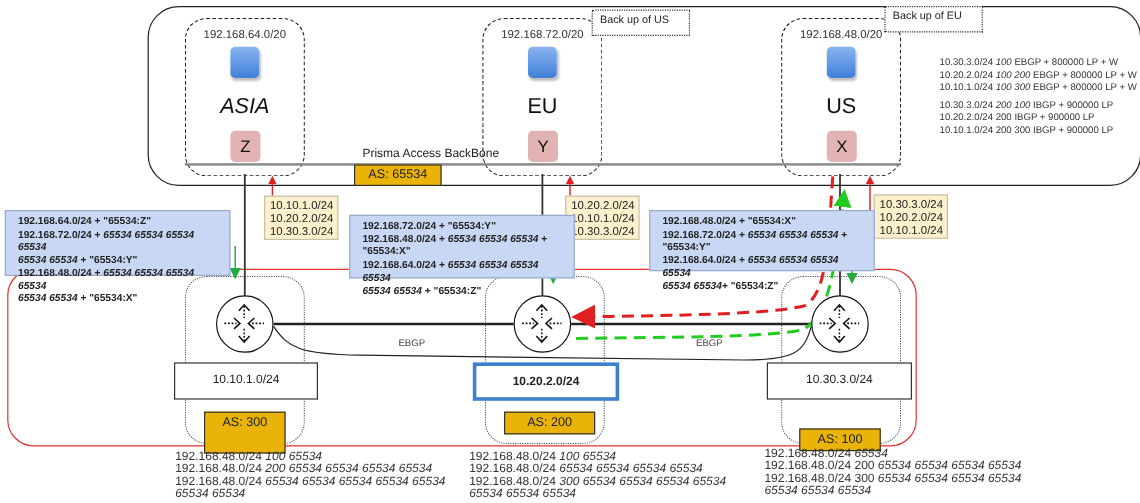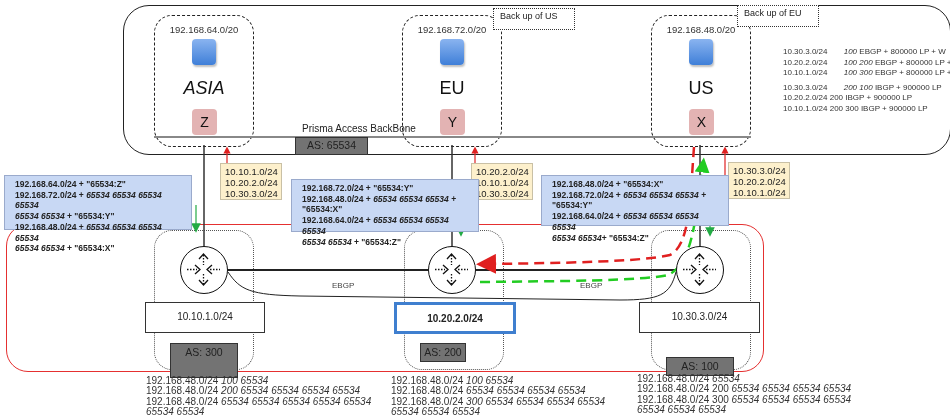--- a/index.html
+++ b/index.html
@@ -7,34 +7,34 @@
   .abs { position:absolute; }
   .backbone { left:123px; top:5px; width:828px; height:150px; border:1.5px solid #222; border-radius:26px; box-sizing:border-box; }
   .site { border:1.5px dashed #222; border-radius:18px; box-sizing:border-box; }
   .site-cidr { font-size:9.5px; color:#333; text-align:center; width:100%; position:absolute; top:19px; }
   .site-icon { position:absolute; width:24px; height:26px; border-radius:4px; background:linear-gradient(#8ab4f0,#3f7fd8); box-shadow:1px 2px 2px rgba(0,0,0,0.25); }
   .site-name { position:absolute; font-size:18px; width:100%; text-align:center; color:#111; }
   .node-tag { position:absolute; width:25px; height:26px; border-radius:4px; background:#e3b3b3; font-size:14px; text-align:center; line-height:26px; color:#111; }
   .backup { border:1.5px dotted #333; font-size:9px; padding:2px 6px; box-sizing:border-box; background:#fff; }
   .bb-line { background:#888; height:2px; }
   .bb-label { font-size:10px; color:#222;padding-left:24px; }
-  .as-box { border:1.5px solid #333; background:#737373; font-size:10.5px; text-align:center; box-sizing:border-box; }
+  .as-box { border:1.5px solid #333; background:#eab308; font-size:10.5px; text-align:center; box-sizing:border-box; }
   .yellow-box { background:#fdf0cc; border:1px solid #c9c0a5; font-size:9.5px; line-height:11px; padding:2px 4px; box-sizing:border-box; color:#222; }
   .blue-box { background:#c8d8f4; border:1px solid #9aaacc; font-size:8.5px; line-height:10.7px; padding:3px 6px 2px 10px; box-sizing:border-box; font-weight:bold; color:#222; }
   .blue-box i { font-style:italic; font-weight:bold; }
   .region { left:6px; top:224px; width:758px; height:148px; border:1.5px solid #e53030; border-radius:22px; box-sizing:border-box; }
   .as-site { border:1.5px dotted #555; border-radius:18px; box-sizing:border-box; }
   .subnet-box { border:1.5px solid #333; background:#fff; font-size:10px; text-align:center; box-sizing:border-box; line-height:28px; }
   .subnet-box.hl { border:3px solid #3f7fcf; font-weight:bold; }
   .router { width:48px; height:48px; border:1.5px solid #111; border-radius:50%; background:#fff; box-sizing:border-box; }
   .ebgp-label { font-size:8px; color:#444; }
   .route-list { font-size:10px; line-height:10.4px; color:#333; white-space:nowrap; }
   .route-list i { font-style:italic; }
   .pref-list { font-size:8px; line-height:10.5px; color:#333; white-space:nowrap; }
-  .pref-list i { font-style:italic;margin-left:14px; }
+  .pref-list i { font-style:italic; }
   svg.overlay { position:absolute; left:0; top:0; }
 </style>
 </head>
 <body>
 
 <div class="abs backbone"></div>
 
 <div class="abs site" style="left:154px;top:15px;width:100px;height:132px;">
   <div class="site-cidr" style="top:8px;">192.168.64.0/20</div>
   <div class="site-icon" style="left:37px;top:23px;"></div>
@@ -197,21 +197,21 @@
   <div><span>"65534:Y"</span></div>
   <div><span>192.168.64.0/24 + </span><i>65534 65534 65534 65534</i></div>
   <div><i>65534 65534</i><span>+ "65534:Z"</span></div>
 </div>
 
 <div class="abs subnet-box" style="left:145px;top:302px;width:120px;height:31px;">10.10.1.0/24</div>
 <div class="abs subnet-box hl" style="left:394px;top:302px;width:122px;height:32px;">10.20.2.0/24</div>
 <div class="abs subnet-box" style="left:639px;top:302px;width:121px;height:31px;">10.30.3.0/24</div>
 
 <div class="abs as-box" style="left:170px;top:343px;width:68px;height:35px;line-height:16px;">AS: 300</div>
-<div class="abs as-box" style="left:420px;top:343px;width:46px;height:19px;line-height:16px;">AS: 200</div>
+<div class="abs as-box" style="left:420px;top:343px;width:76px;height:19px;line-height:16px;">AS: 200</div>
 <div class="abs as-box" style="left:666px;top:357px;width:68px;height:19px;line-height:16px;">AS: 100</div>
 
 <div class="abs route-list" style="left:146px;top:376px;">
   <div><span>192.168.48.0/24 </span><i>100 65534</i></div>
   <div><span>192.168.48.0/24 </span><i>200 65534 65534 65534 65534</i></div>
   <div><span>192.168.48.0/24 </span><i>65534 65534 65534 65534 65534</i></div>
   <div><span></span><i>65534 65534</i></div>
 </div>
 <div class="abs route-list" style="left:391px;top:376px;">
   <div><span>192.168.48.0/24 </span><i>100 65534</i></div>

